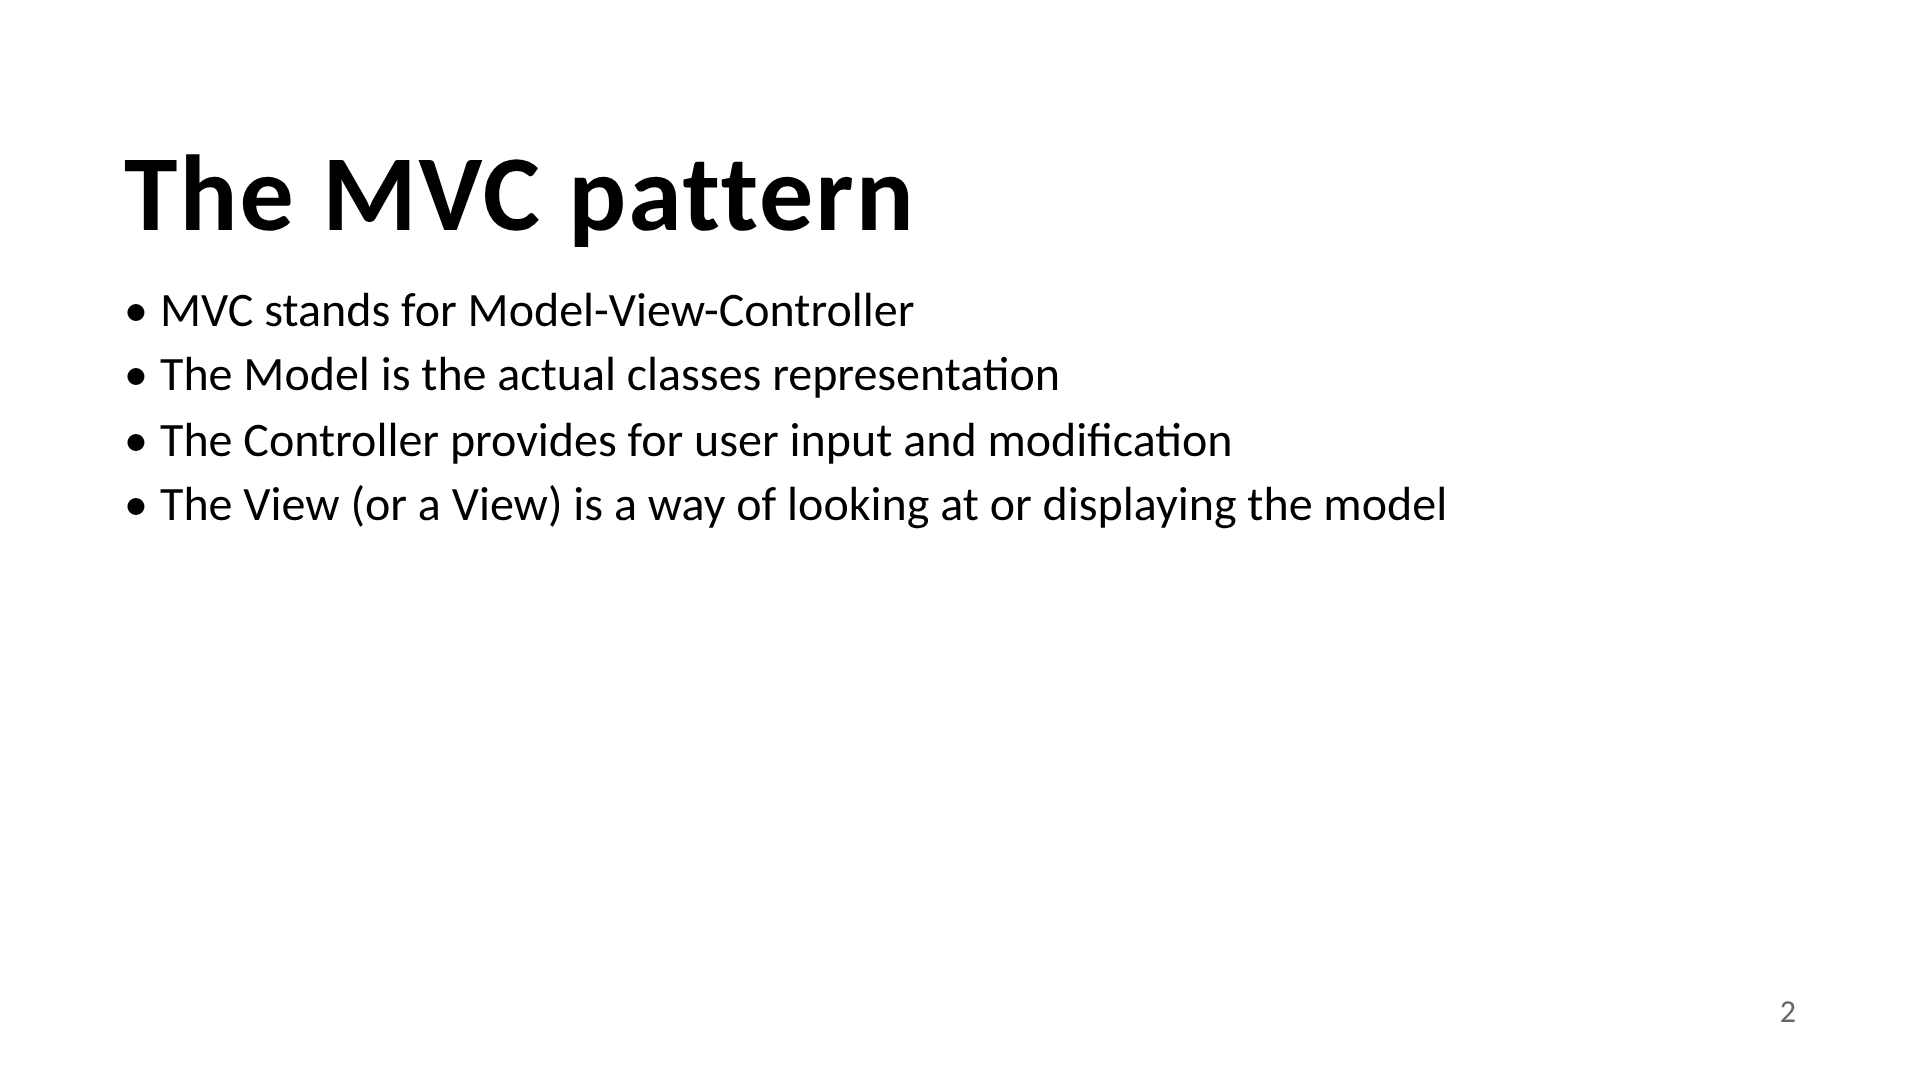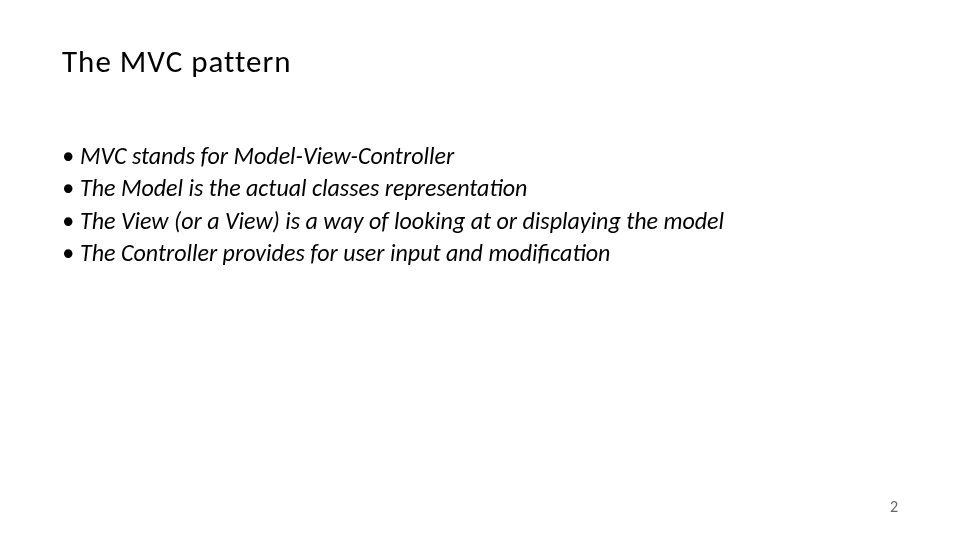--- a/index.html
+++ b/index.html
@@ -10,34 +10,33 @@
     body {
       width: 960px;
       height: 540px;
       background: #ffffff;
       font-family: Calibri, 'Segoe UI', Arial, sans-serif;
       position: relative;
       color: #000000;
     }
     .slide-title {
       position: absolute;
-      top: 42px;
+      top: 64px;
       left: 62px;
-      font-size: 31px;
-      font-weight: 400;
+      font-size: 54px;
+      font-weight: 700;
       letter-spacing: 1px;
       color: #000000;
     }
     .bullet-list {
       position: absolute;
       top: 140px;
       left: 62px;
       right: 62px;
       list-style: none;
-      font-style: italic;
     }
     .bullet-list li {
       font-size: 24px;
       line-height: 1.35;
       color: #000000;
       position: relative;
       padding-left: 18px;
     }
     .bullet-list li::before {
       content: "•";
@@ -54,17 +53,17 @@
     }
   </style>
 </head>
 <body>
 
 <h1 class="slide-title">The MVC pattern</h1>
 
 <ul class="bullet-list">
   <li>MVC stands for Model-View-Controller</li>
   <li>The Model is the actual classes representation</li>
+  <li>The Controller provides for user input and modification</li>
   <li>The View (or a View) is a way of looking at or displaying the model</li>
-  <li>The Controller provides for user input and modification</li>
 </ul>
 
 <div class="page-number">2</div>
 
 </body></html>

